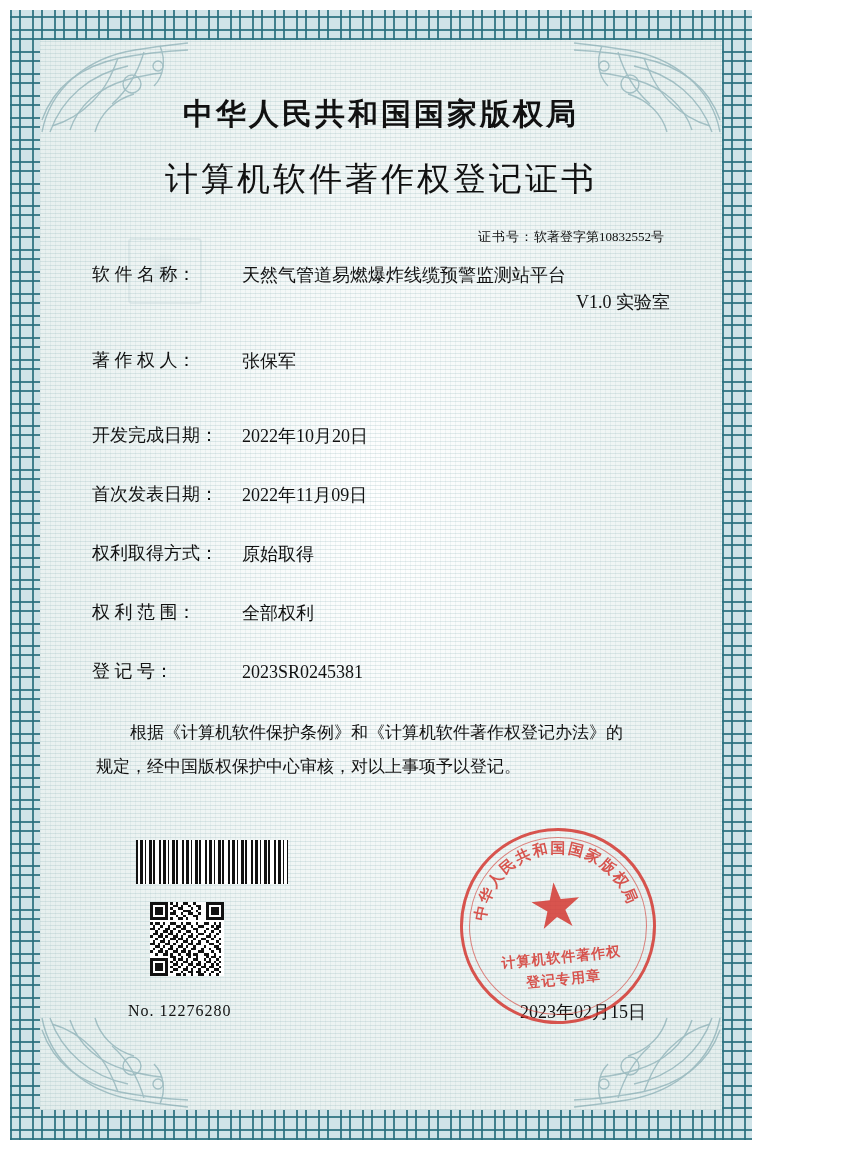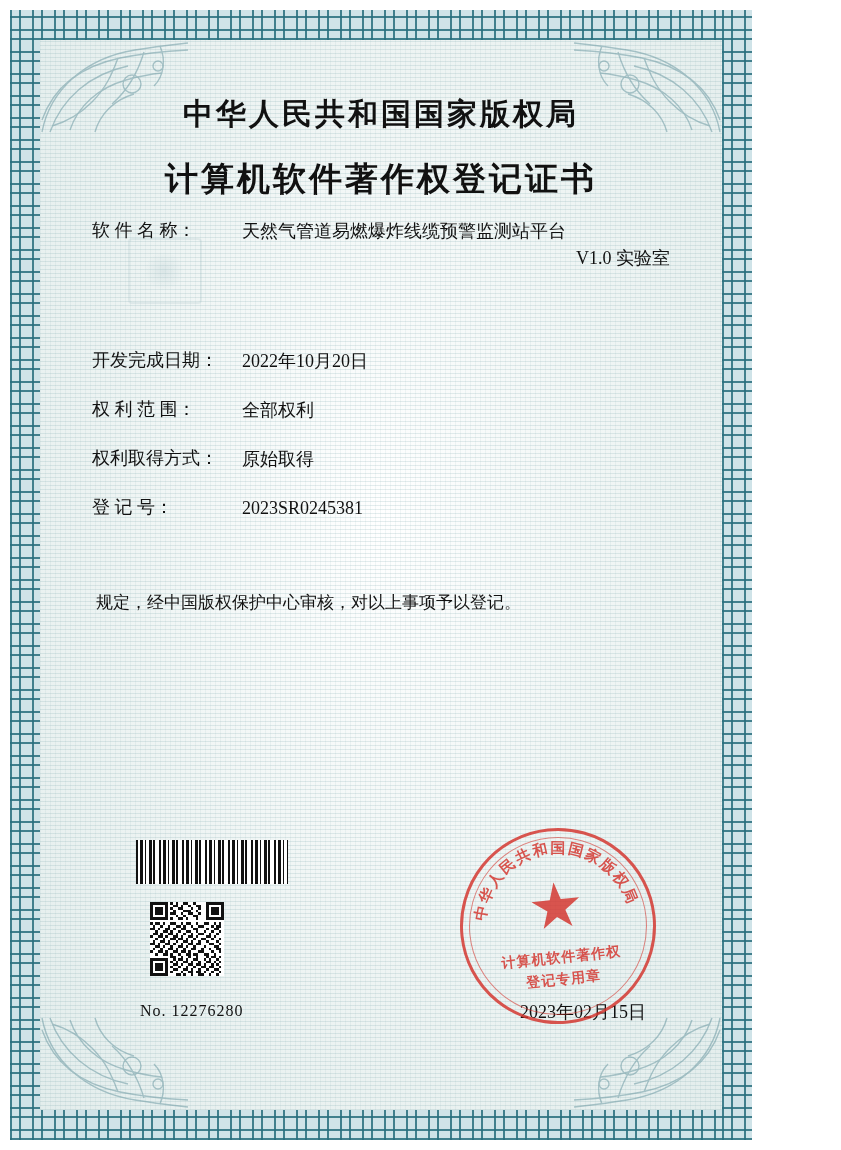--- a/index.html
+++ b/index.html
@@ -110,21 +110,21 @@
     text-align: center;
     font-size: 30px;
     font-weight: bold;
     letter-spacing: 3px;
     color: #111;
     margin: 6px 0 0 0;
   }
   .title-sub {
     text-align: center;
     font-size: 33px;
-    font-weight: bold;
+    font-weight: normal;
     letter-spacing: 3px;
     color: #111;
     margin: 22px 0 0 0;
   }
 
   .cert-no {
     margin-top: 26px;
     text-align: right;
     font-size: 13px;
     color: #111;
@@ -151,21 +151,21 @@
   }
   .field-value {
     flex: 1;
     line-height: 1.5;
   }
   .field-value .line2 { display: block; text-align: right; }
 
   .gap-lg { height: 44px; }
   .gap-md { height: 28px; }
 
-  .row-spaced { margin-bottom: 22px; }
+  .row-spaced { margin-bottom: 32px; }
 
   .paragraph {
     margin-top: 30px;
     font-size: 17px;
     line-height: 2.0;
     color: #111;
     padding: 0 4px;
   }
   .paragraph .indent { display: inline-block; width: 34px; }
 
@@ -180,21 +180,21 @@
       #111 0px, #111 2px, #fff 2px, #fff 4px,
       #111 4px, #111 7px, #fff 7px, #fff 9px,
       #111 9px, #111 10px, #fff 10px, #fff 13px,
       #111 13px, #111 16px, #fff 16px, #fff 17px,
       #111 17px, #111 19px, #fff 19px, #fff 23px);
   }
   .qr-wrap { position: absolute; left: 110px; top: 862px; width: 74px; height: 74px; }
 
   .serial {
     position: absolute;
-    left: 100px;
+    left: 88px;
     top: 962px;
     font-size: 16px;
     letter-spacing: 1px;
     color: #111;
     font-family: "Liberation Serif", serif;
   }
   .issue-date {
     position: absolute;
     right: 76px;
     top: 960px;
@@ -322,61 +322,72 @@
     </svg>
 
     <div class="watermark"></div>
 
     <div class="content">
 
       <div class="title-main">中华人民共和国国家版权局</div>
 
       <div class="title-sub">计算机软件著作权登记证书</div>
 
+      <div class="cert-no">
+        <span class="label">证书号：</span><span class="value">软著登字第10832552号</span>
+      </div>
 
       <div class="fields">
 
         <div class="field-row">
           <div class="field-label">软 件 名 称：</div>
           <div class="field-value">
             <span>天然气管道易燃爆炸线缆预警监测站平台</span>
             <span class="line2">V1.0 实验室</span>
           </div>
         </div>
 
         <div class="gap-md"></div>
 
+        <div class="field-row">
+          <div class="field-label">著 作 权 人：</div>
+          <div class="field-value">张保军</div>
+        </div>
 
         <div class="gap-lg"></div>
 
         <div class="field-row row-spaced">
           <div class="field-label">开发完成日期：</div>
           <div class="field-value">2022年10月20日</div>
         </div>
 
+        <div class="field-row row-spaced">
+          <div class="field-label">首次发表日期：</div>
+          <div class="field-value">2022年11月09日</div>
+        </div>
+
+        <div class="field-row row-spaced">
+          <div class="field-label">权利取得方式：</div>
+          <div class="field-value">原始取得</div>
+        </div>
 
         <div class="field-row row-spaced">
           <div class="field-label">权 利 范 围：</div>
           <div class="field-value">全部权利</div>
         </div>
 
-        <div class="field-row row-spaced">
-          <div class="field-label">权利取得方式：</div>
-          <div class="field-value">原始取得</div>
-        </div>
-
         <div class="field-row">
           <div class="field-label">登 记 号：</div>
           <div class="field-value">2023SR0245381</div>
         </div>
 
       </div>
 
       <div class="paragraph">
-        <span class="indent"></span><br>
+        <span class="indent"></span><span>根据《计算机软件保护条例》和《计算机软件著作权登记办法》的</span><br>
         <span>规定，经中国版权保护中心审核，对以上事项予以登记。</span>
       </div>
 
     </div>
 
     <div class="barcode"></div>
 
     <div class="qr-wrap">
       <svg width="74" height="74" viewBox="0 0 29 29" shape-rendering="crispEdges">
         <rect width="29" height="29" fill="#ffffff"></rect>

